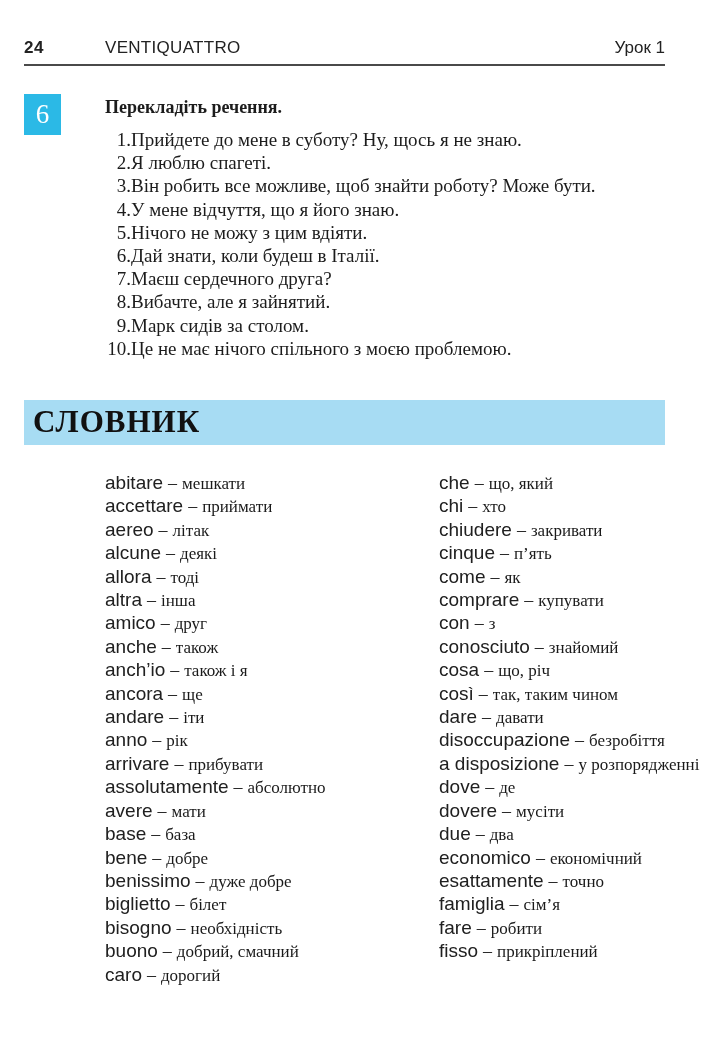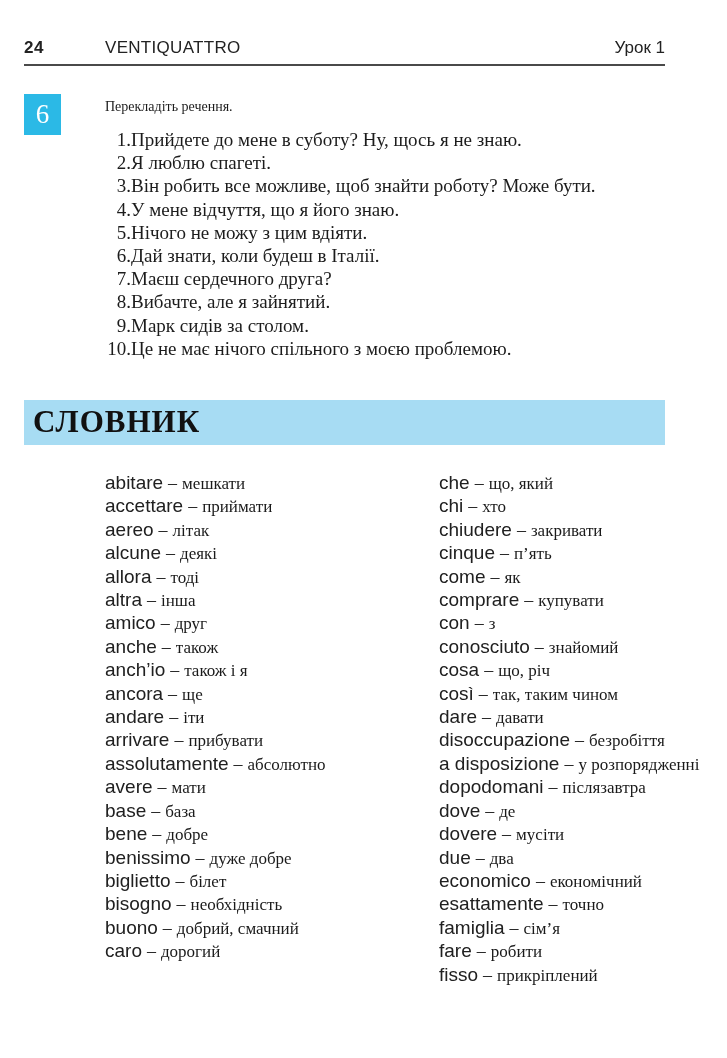--- a/index.html
+++ b/index.html
@@ -50,22 +50,23 @@
     font-family: "Liberation Serif", serif;
     font-size: 27px;
     line-height: 1;
     display: flex;
     align-items: center;
     justify-content: center;
   }
   .ex-body { margin-left: 44px; }
   .instruction {
     margin: 2px 0 0 0;
-    font-size: 14px;
+    font-size: 18px;
     line-height: 22px;
+    font-weight: bold;
   }
   .sentences {
     list-style: none;
     margin: 10px 0 0 -8px;
     padding: 0;
   }
   .sentence {
     display: flex;
     font-size: 19px;
     line-height: 23.2px;
@@ -238,20 +239,23 @@
         </div>
 
         <div class="entry">
           <span class="term">ancora</span><span class="sep">–</span><span class="trans">ще</span>
         </div>
 
         <div class="entry">
           <span class="term">andare</span><span class="sep">–</span><span class="trans">іти</span>
         </div>
 
+        <div class="entry">
+          <span class="term">anno</span><span class="sep">–</span><span class="trans">рік</span>
+        </div>
 
         <div class="entry">
           <span class="term">arrivare</span><span class="sep">–</span><span class="trans">прибувати</span>
         </div>
 
         <div class="entry">
           <span class="term">assolutamente</span><span class="sep">–</span><span class="trans">абсолютно</span>
         </div>
 
         <div class="entry">
@@ -335,23 +339,20 @@
 
         <div class="entry">
           <span class="term">disoccupazione</span><span class="sep">–</span><span class="trans">безробіття</span>
         </div>
 
         <div class="entry">
           <span class="term">a disposizione</span><span class="sep">–</span><span class="trans">у розпорядженні</span>
         </div>
 
 
-        <div class="entry">
-          <span class="term">dopodomani</span><span class="sep">–</span><span class="trans">післязавтра</span>
-        </div>
 
         <div class="entry">
           <span class="term">dove</span><span class="sep">–</span><span class="trans">де</span>
         </div>
 
         <div class="entry">
           <span class="term">dovere</span><span class="sep">–</span><span class="trans">мусіти</span>
         </div>
 
         <div class="entry">

